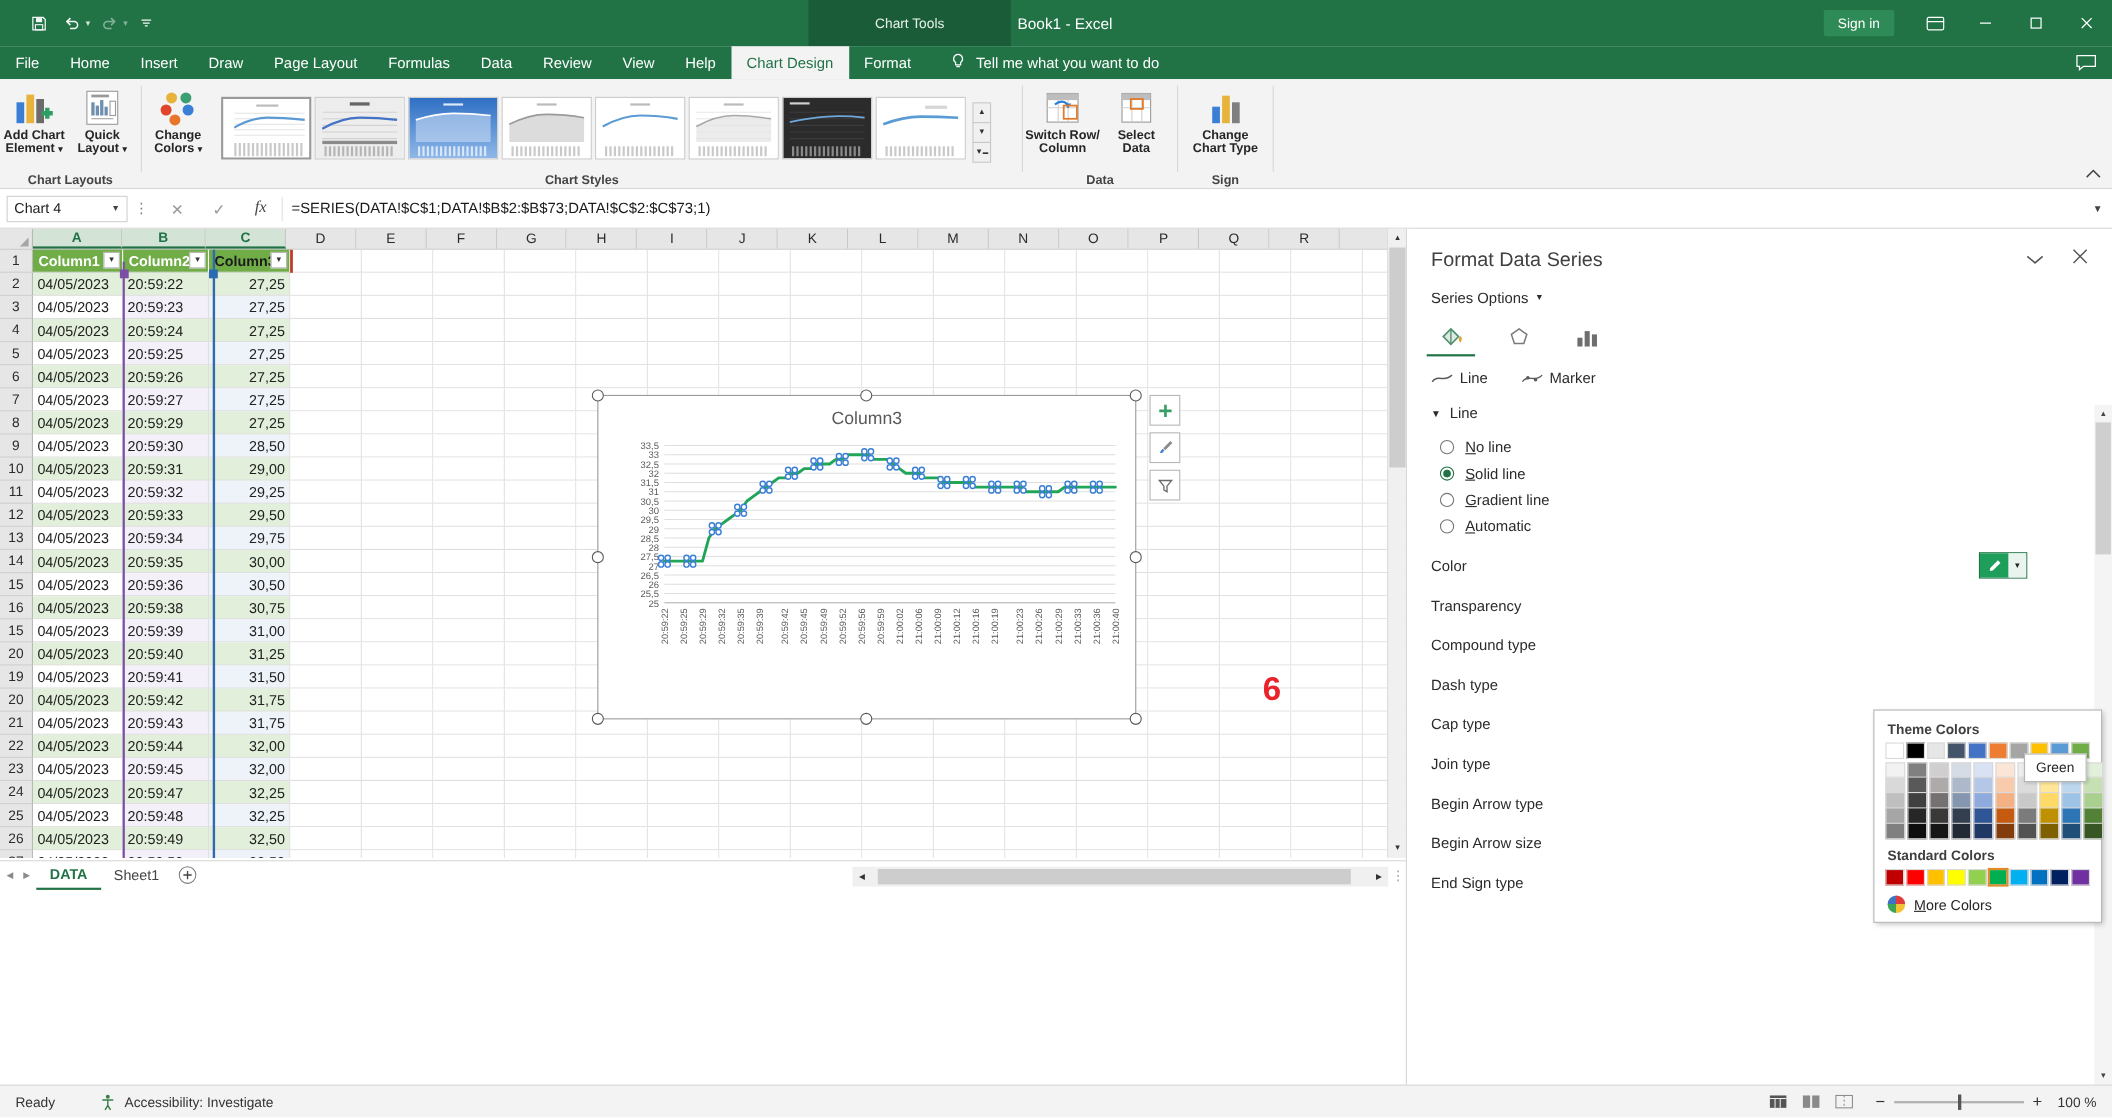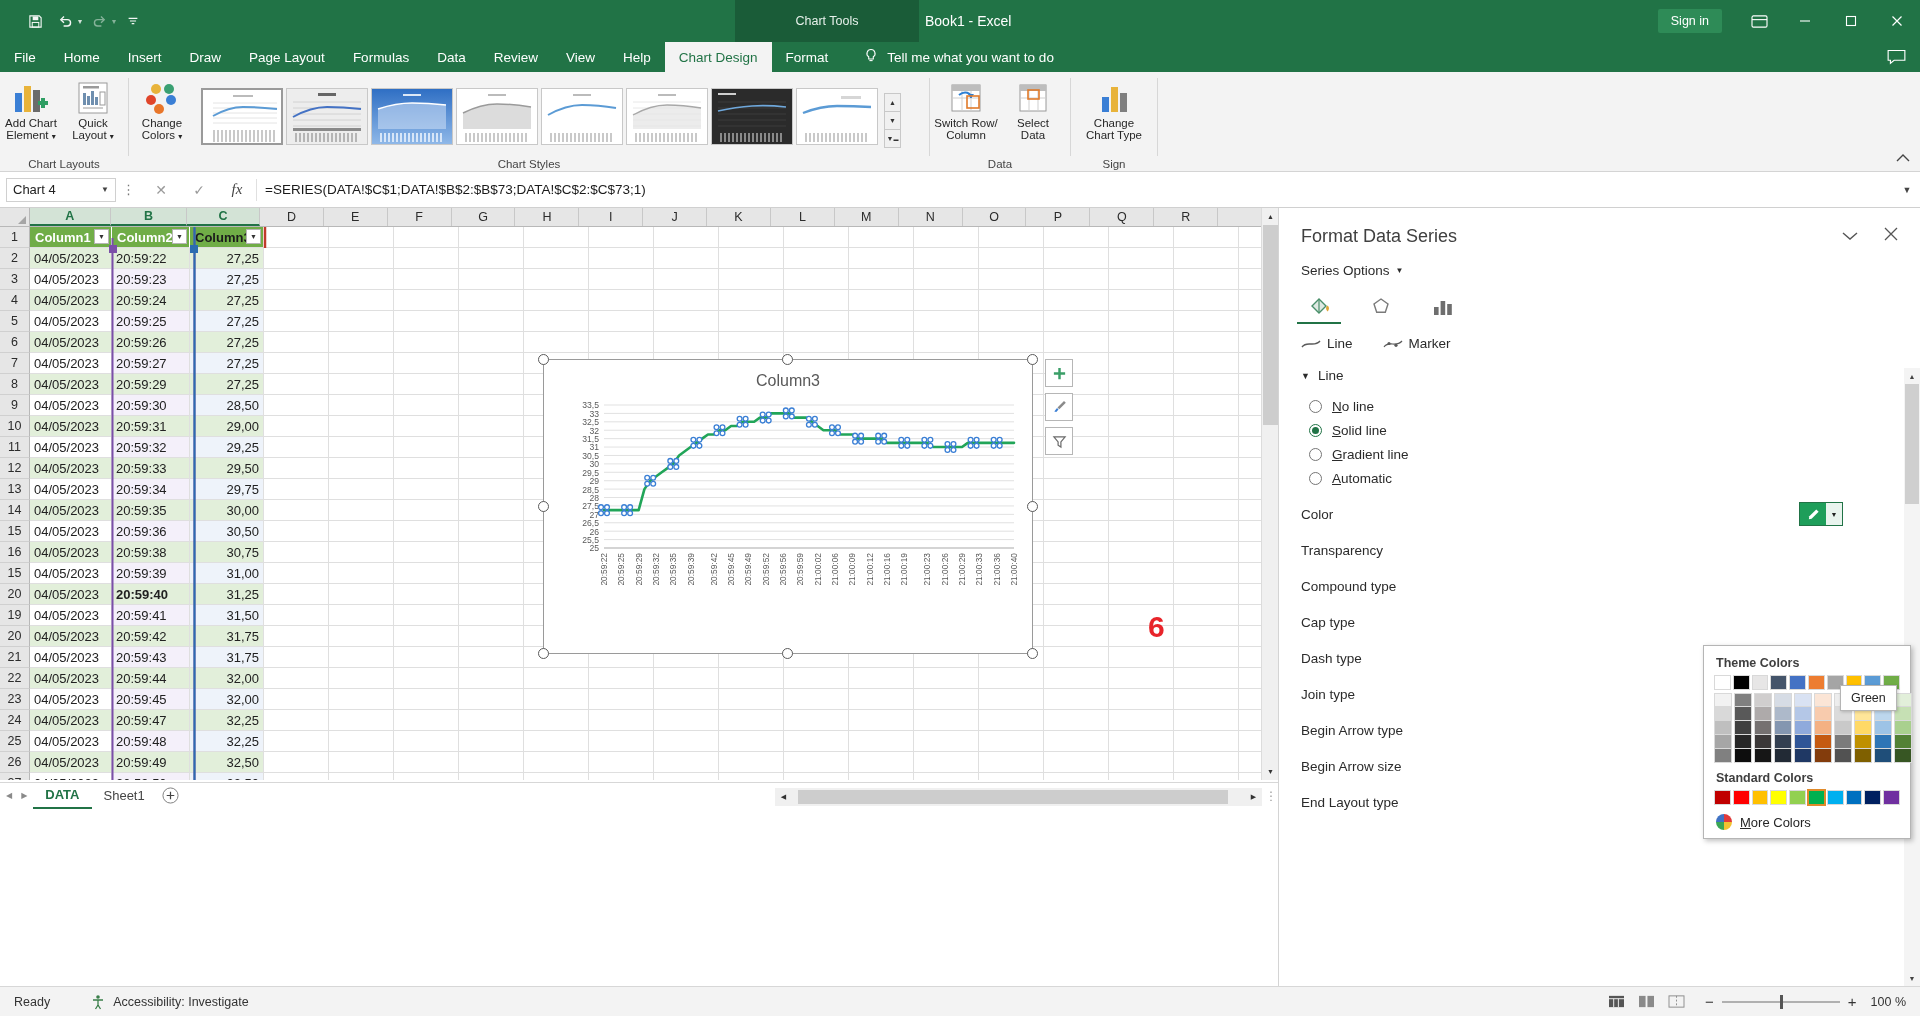--- a/index.html
+++ b/index.html
@@ -60,21 +60,21 @@
   }
   .bulb { font-size:14px; }
   .tabbar-right { margin-left:auto; display:flex; align-items:center; padding-right:14px; color:#fff; }
 
   
   .ribbon {
     position:absolute; left:0; top:72px; width:1920px; height:100px;
     background:#f3f3f3; border-bottom:1px solid #d4d4d4;
     display:flex; align-items:flex-start;
   }
-  .rgroup { height:100px; position:relative; display:flex; flex-direction:column; }
+  .rgroup { height:100px; position:relative; display:flex; flex-direction:column;font-weight:bold; }
   .rgroup-body { display:flex; align-items:flex-start; padding-top:5px; }
   .rgroup-label {
     position:absolute; bottom:2px; width:100%; text-align:center;
     font-size:11.5px; color:#444; 
   }
   .rsep { width:1px; height:78px; background:#d7d7d7; margin-top:6px; }
   .rbtn {
     width:62px; display:flex; flex-direction:column; align-items:center; gap:2px;
     padding:4px 2px; cursor:default;
   }
@@ -1192,21 +1192,21 @@
             <div class="cell band-b" style="width: 65px;"></div>
             <div class="cell band-b" style="width: 65px;"></div>
             <div class="cell band-b" style="width: 65px;"></div>
             <div class="cell band-b" style="width: 65px;"></div>
             <div class="cell band-b" style="width: 65px;"></div>
             <div class="cell band-b" style="width: 65px;"></div>
             <div class="cell band-b" style="width: 65px;"></div>
           </div>
           <div class="row">
             <div class="cell band-a" style="width: 82px;">04/05/2023</div>
-            <div class="cell band-a" style="width: 78px; font-weight: bold;">20:59:40</div>
+            <div class="cell band-a" style="width: 78px;">20:59:40</div>
             <div class="cell band-a num" style="width: 74px;">31,25</div>
             <div class="cell band-b" style="width: 65px;"></div>
             <div class="cell band-b" style="width: 65px;"></div>
             <div class="cell band-b" style="width: 65px;"></div>
             <div class="cell band-b" style="width: 65px;"></div>
             <div class="cell band-b" style="width: 65px;"></div>
             <div class="cell band-b" style="width: 65px;"></div>
             <div class="cell band-b" style="width: 65px;"></div>
             <div class="cell band-b" style="width: 65px;"></div>
             <div class="cell band-b" style="width: 65px;"></div>
@@ -1713,24 +1713,24 @@
           <span class="dd">▼</span>
         </span>
       </div>
       <div class="field">
         <span class="lbl">Transparency</span>
       </div>
       <div class="field">
         <span class="lbl">Compound type</span>
       </div>
       <div class="field">
+        <span class="lbl">Dash type</span>
+      </div>
+      <div class="field">
         <span class="lbl">Cap type</span>
-      </div>
-      <div class="field">
-        <span class="lbl">Dash type</span>
       </div>
       <div class="field">
         <span class="lbl">Join type</span>
       </div>
       <div class="field">
         <span class="lbl">Begin Arrow type</span>
         <span class="ctl-plain">
           <span class="sw">
             <svg width="18" height="12" viewBox="0 0 18 12">
                 <path d="M2 3h14M2 6h14M2 9h14" stroke="#333" stroke-width="1.1"></path>
@@ -1744,21 +1744,21 @@
         <span class="ctl-plain">
           <span class="sw">
             <svg width="18" height="12" viewBox="0 0 18 12">
                 <path d="M2 3h14M2 6h14M2 9h14" stroke="#333" stroke-width="1.3"></path>
               </svg>
           </span>
           <span class="dd">▼</span>
         </span>
       </div>
       <div class="field">
-        <span class="lbl">End Layout type</span>
+        <span class="lbl">End Sign type</span>
         <span class="ctl-plain">
           <span class="sw">
             <svg width="18" height="12" viewBox="0 0 18 12">
                 <path d="M2 3h14M2 6h14M2 9h14" stroke="#333" stroke-width="1.1"></path>
               </svg>
           </span>
           <span class="dd">▼</span>
         </span>
       </div>
     </div>

